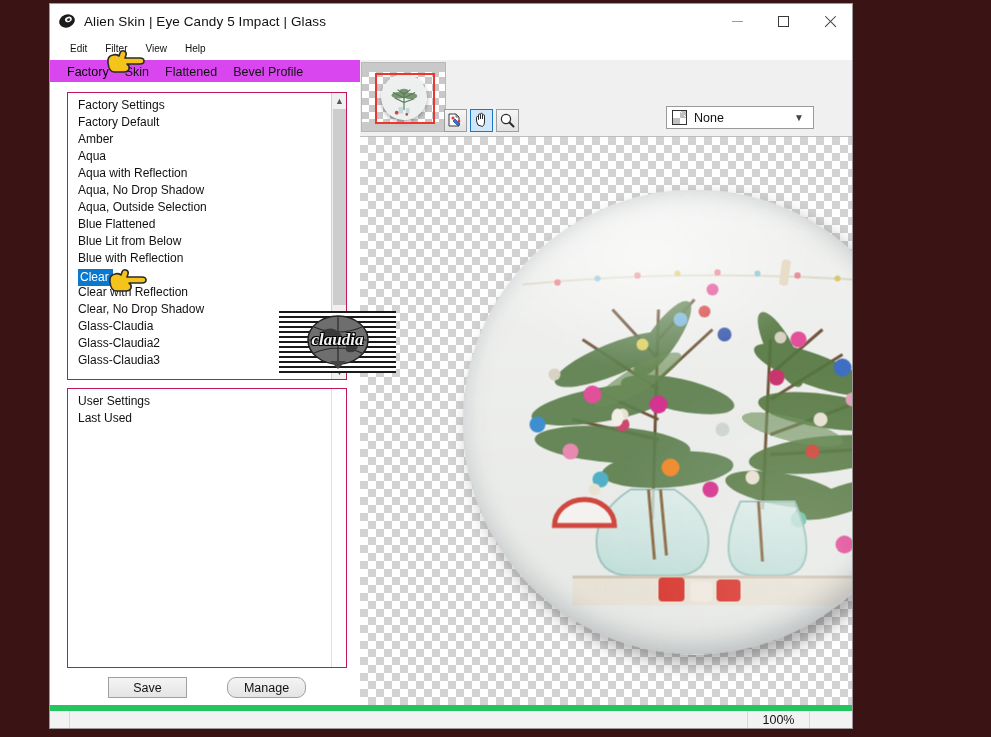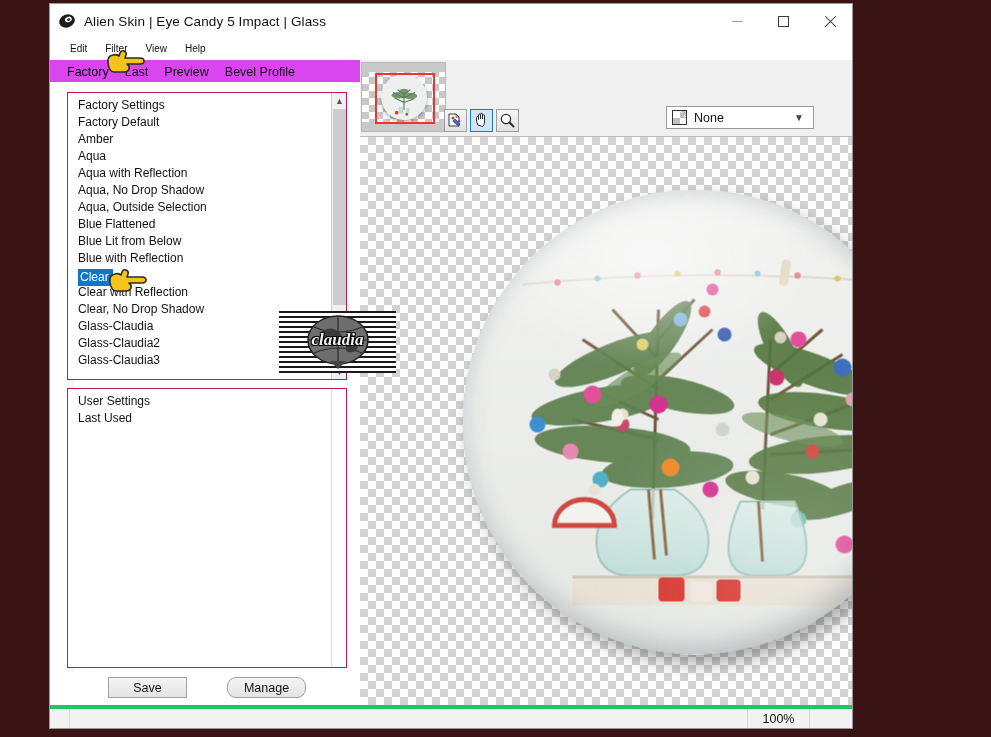--- a/index.html
+++ b/index.html
@@ -286,21 +286,21 @@
                 inset 6px 8px 22px rgba(255,255,255,.30),
                 inset -8px -10px 26px rgba(90,100,110,.22);
     pointer-events:none;
   }
 
   
   .statusbar {
     position: absolute; left: 0; bottom: 0;
     width: 100%; height: 23px;
     background: #f2f2f2;
-    border-top: 4px solid #22c55e;
+    border-top: 6px solid #22c55e;
     display: flex; align-items: center;
   }
   .status-seg {
     height: 100%; display:flex; align-items:center;
     border-right: 1px solid #d8d8d8;
   }
   #status-left  { width: 20px; }
   #status-main  { flex: 1 1 auto; padding-left: 8px; font-size:12px; color:#111; }
   #status-zoom  { width: 62px; justify-content:center; font-size:12.5px; color:#111; }
   #status-right { width: 42px; border-right:none; }
@@ -366,22 +366,22 @@
 
     <div class="menubar">
       <div class="menu-item">Edit</div>
       <div class="menu-item">Filter</div>
       <div class="menu-item">View</div>
       <div class="menu-item">Help</div>
     </div>
 
     <div class="tabstrip">
       <div class="tab active">Factory</div>
-      <div class="tab">Last</div>
-      <div class="tab">Preview</div>
+      <div class="tab">Skin</div>
+      <div class="tab">Flattened</div>
       <div class="tab">Bevel Profile</div>
     </div>
 
     <div class="leftpanel">
 
       <div class="list-box" id="factory-list">
         <div class="list-inner" id="factory-rows">
             <div class="list-row">Factory Settings</div>
             <div class="list-row">Factory Default</div>
             <div class="list-row">Amber</div>

